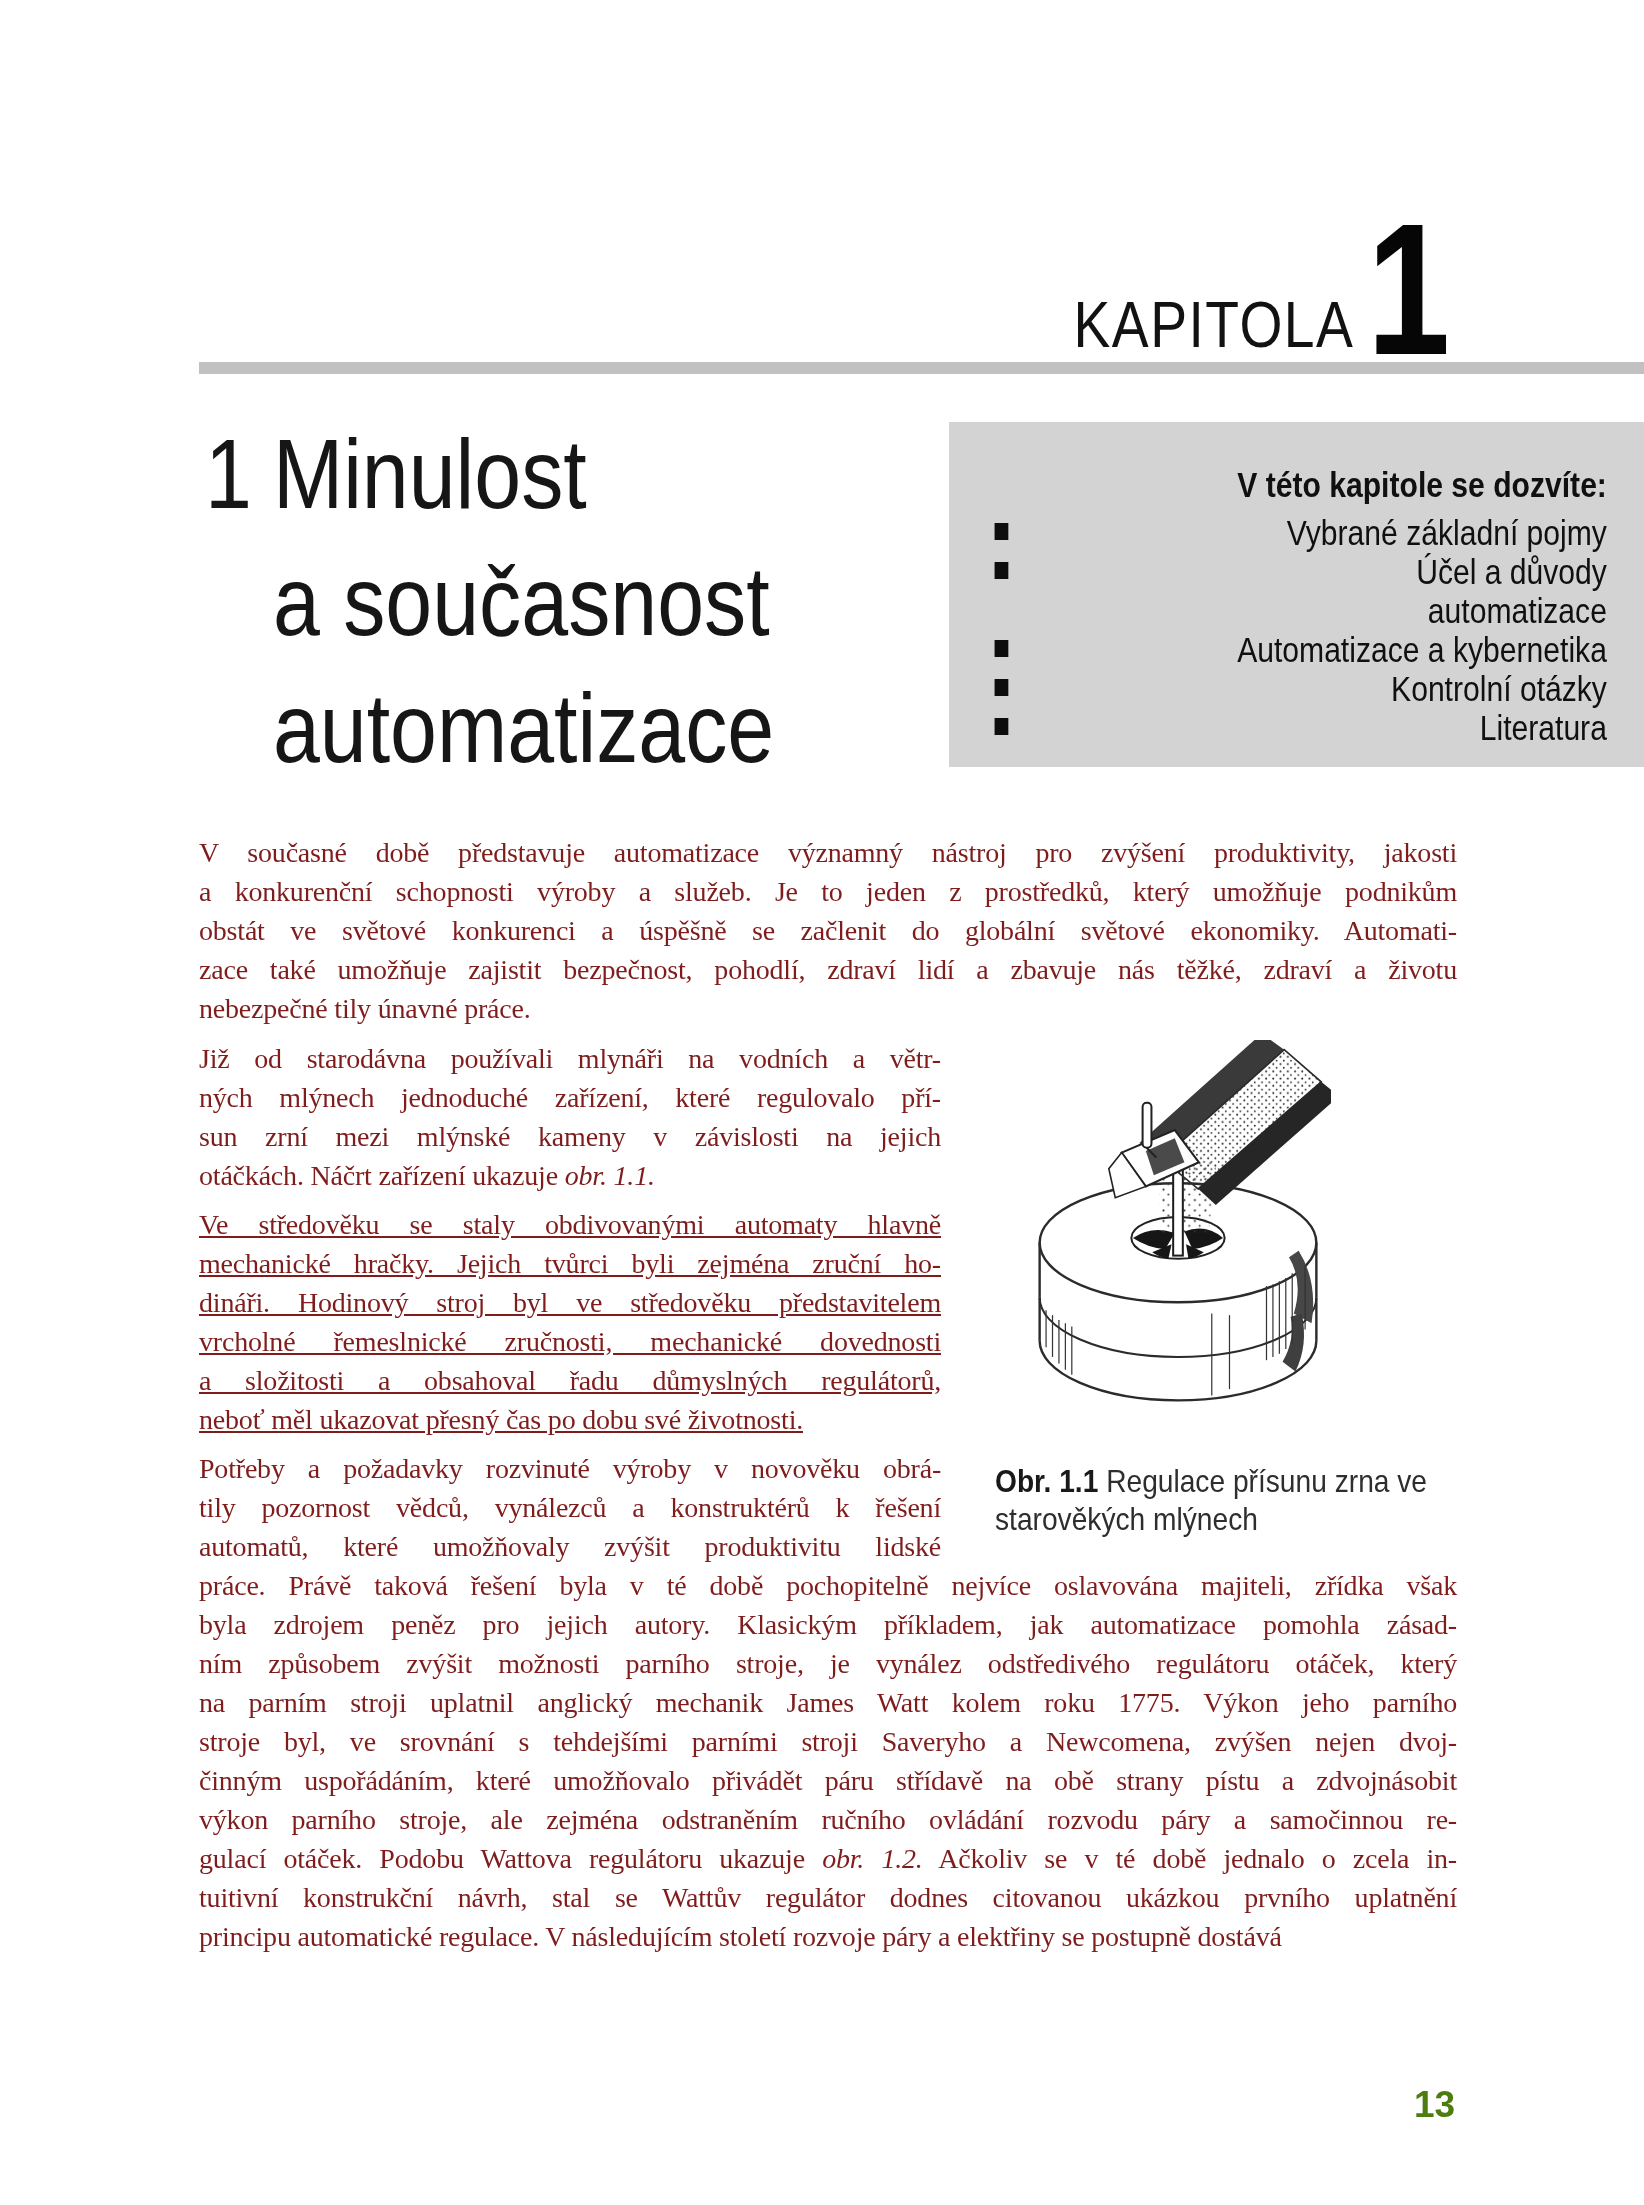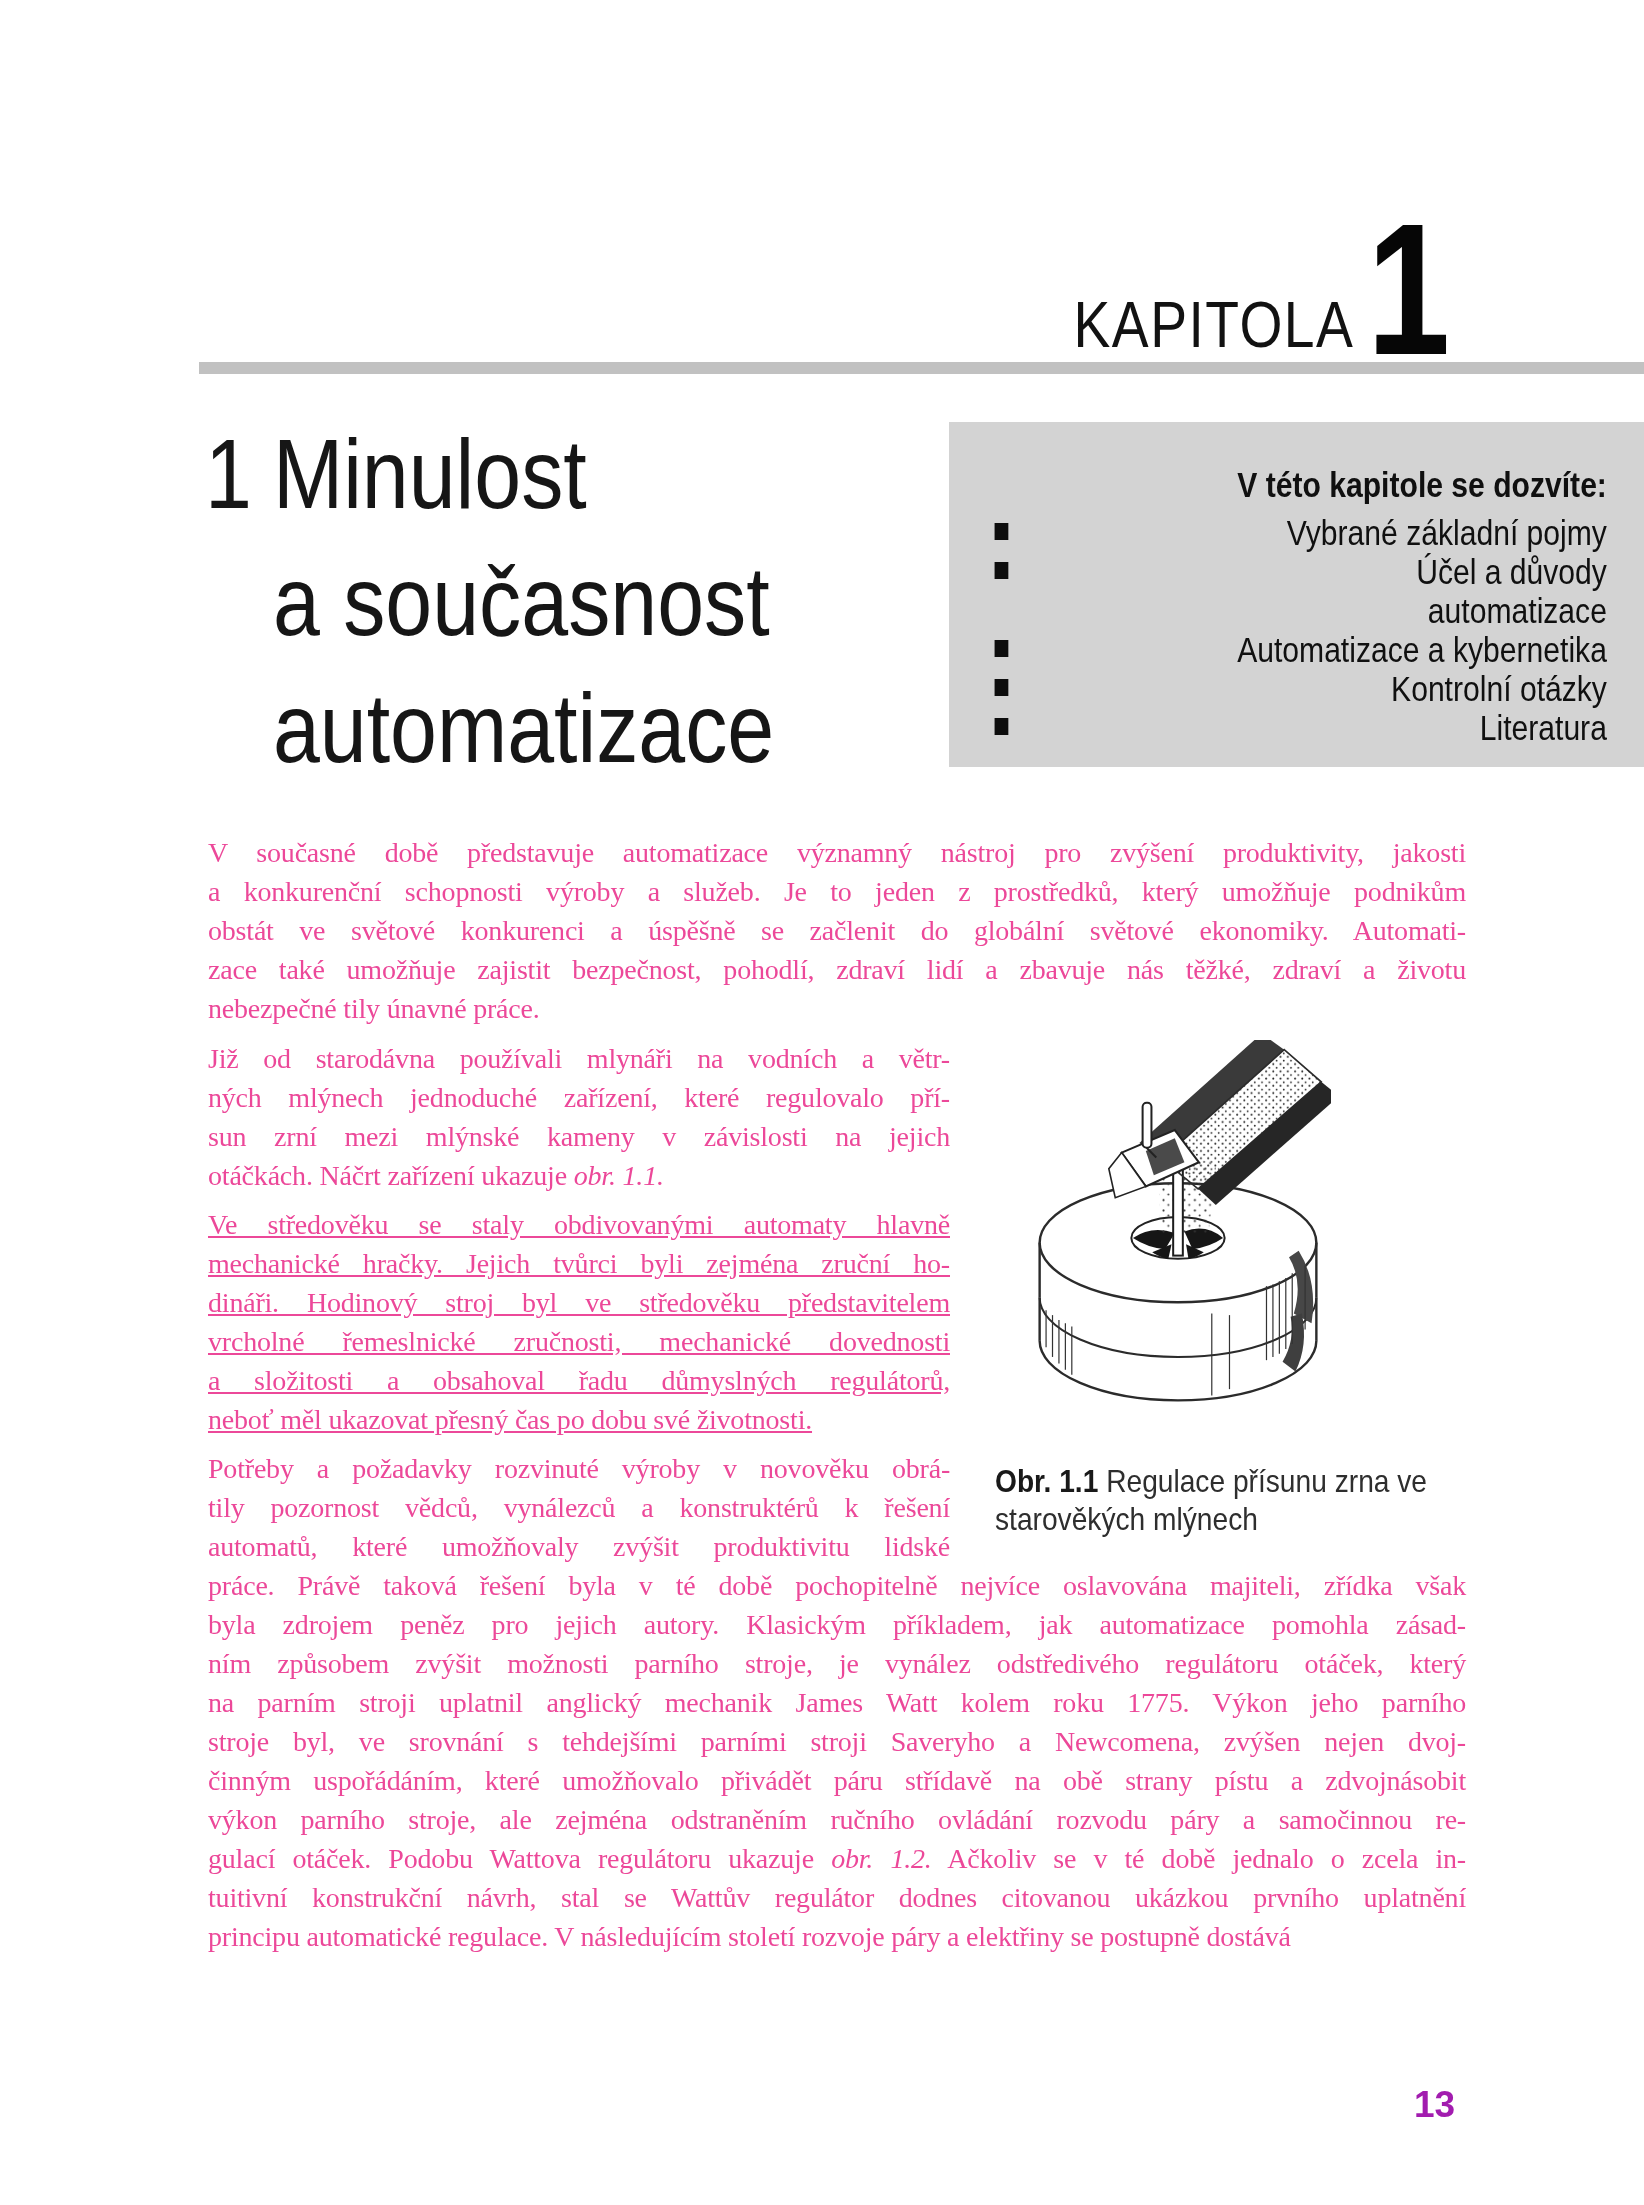--- a/index.html
+++ b/index.html
@@ -23,41 +23,41 @@
 
   
   #info-box{position:absolute;left:949px;top:422px;right:0;height:345px;text-align:right;}
   #info-inner{padding:42px 0 0 51px;transform:scaleX(.86);transform-origin:0 0;width:714px;}
   #info-heading{font-size:35px;font-weight:bold;line-height:42px;margin:0 0 6.6px 0;color:#101010;}
   .ib-item{position:relative;padding-left:50px;font-size:35px;line-height:39px;
         white-space:pre-line;color:#101010;}
   .ib-bullet{position:absolute;left:1.7px;top:10.8px;width:16.6px;height:16.6px;background:#0d0d0d;}
 
   
-  #body-block{position:absolute;left:208px;top:833px;width:1258px;
+  #body-block{position:absolute;left:199px;top:833px;width:1258px;
         font-family:"Liberation Serif",serif;font-size:28px;line-height:39px;
-        letter-spacing:-0.2px;color:#ec4899;}
+        letter-spacing:-0.2px;color:#7f1d1d;}
   .para{margin:0;}
   .tline{white-space:nowrap;text-align:justify;text-align-last:justify;}
   .tline-end{text-align-last:left;}
   #para2{margin-top:10.8px;}
   #para3{margin-top:10px;text-decoration:underline;}
   #para4a{margin-top:10px;}
   .narrow{width:742px;}
 
   
   #figure-block{position:absolute;left:972px;top:1040px;width:498px;}
   #mill-svg{display:block;margin-left:53px;width:306px;height:362px;}
   #figure-caption{margin:21.6px 0 0 23px;font-size:32px;line-height:38px;color:#2e2e2e;
         transform:scaleX(.88);transform-origin:0 0;width:532px;white-space:pre-line;}
   #figure-caption b{color:#191919;}
 
   
   #page-number{position:absolute;left:1414px;top:2086px;font-size:37px;font-weight:bold;
-        line-height:38px;color:#a21caf;}
+        line-height:38px;color:#4d7c0f;}
 </style>
 </head>
 <body>
 
 <div id="page">
 
   <div id="kapitola-word">KAPITOLA</div>
   <div id="chapter-num">1</div>
   <div id="header-bar" style="background: rgb(193, 193, 193);"></div>
 

